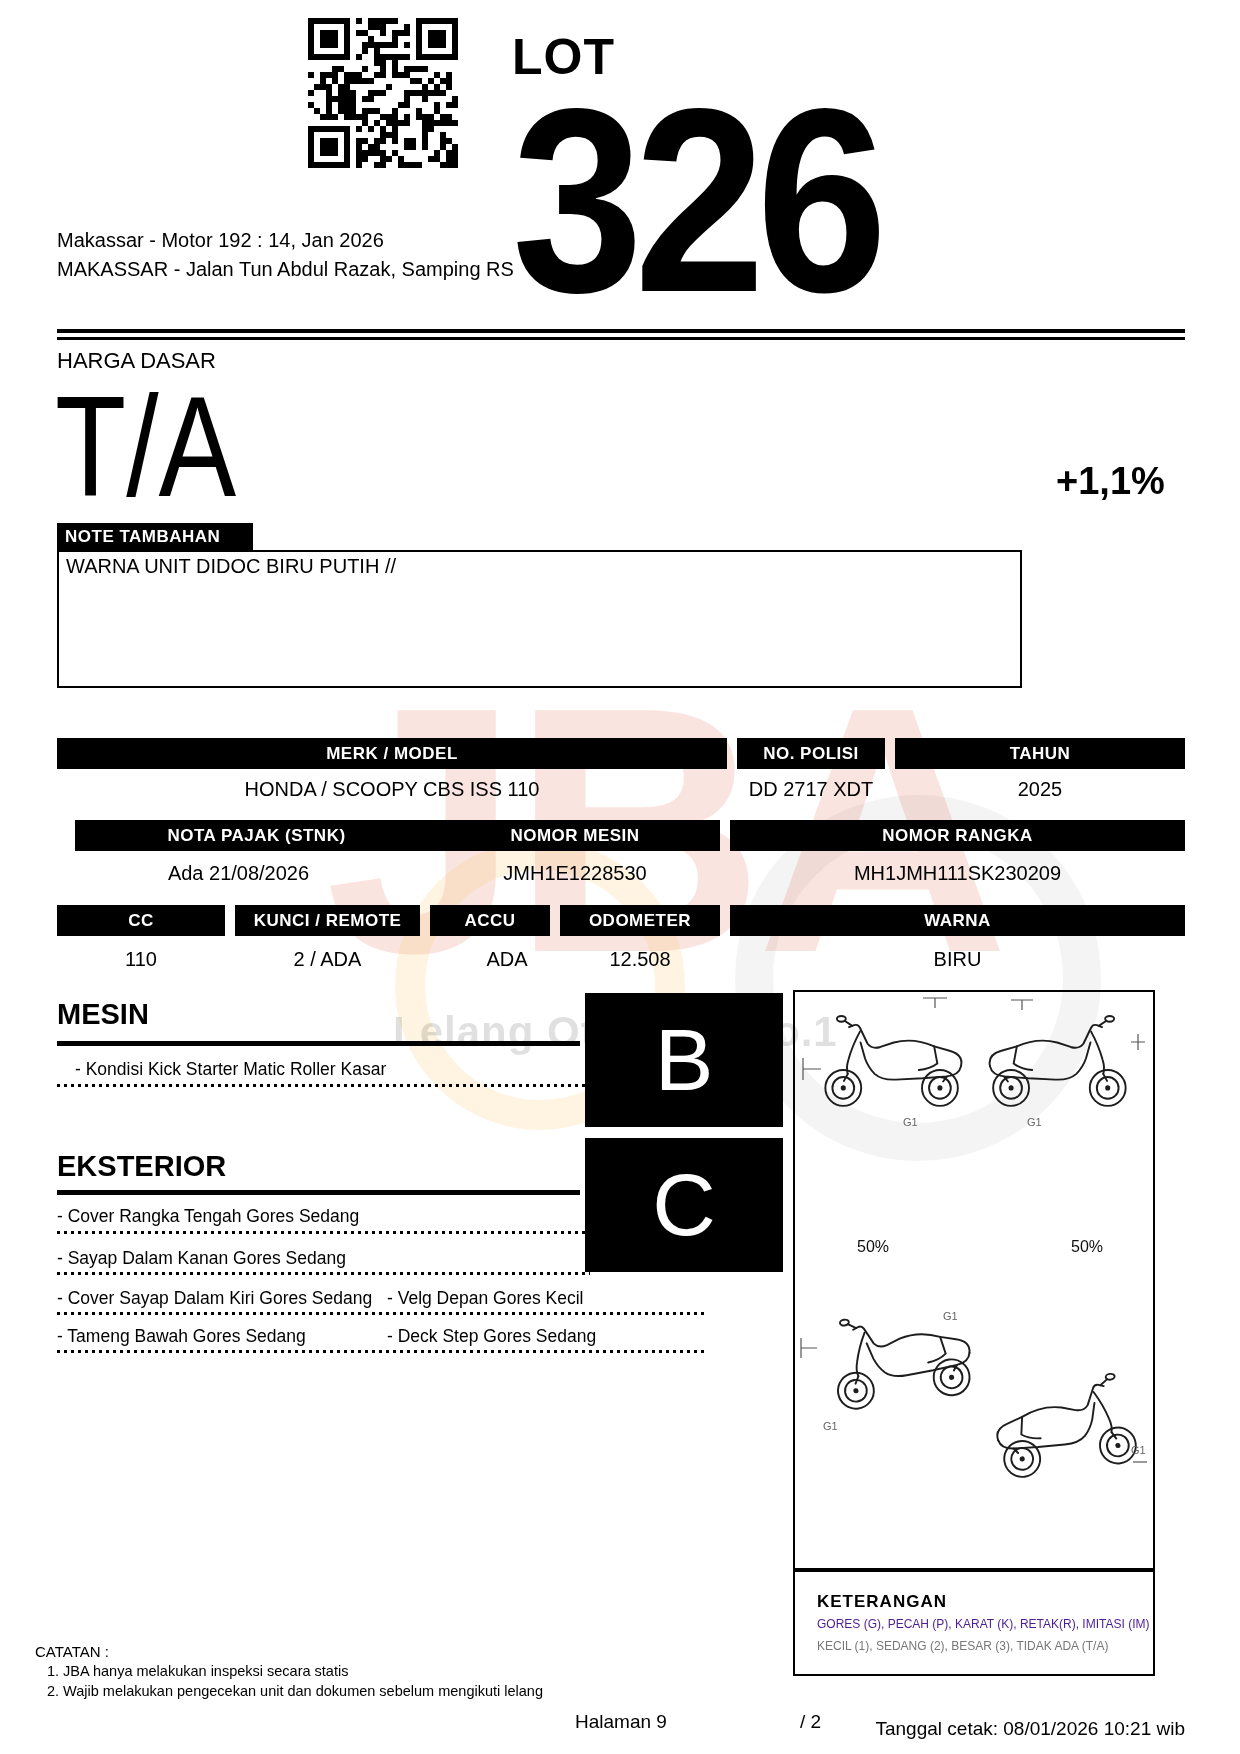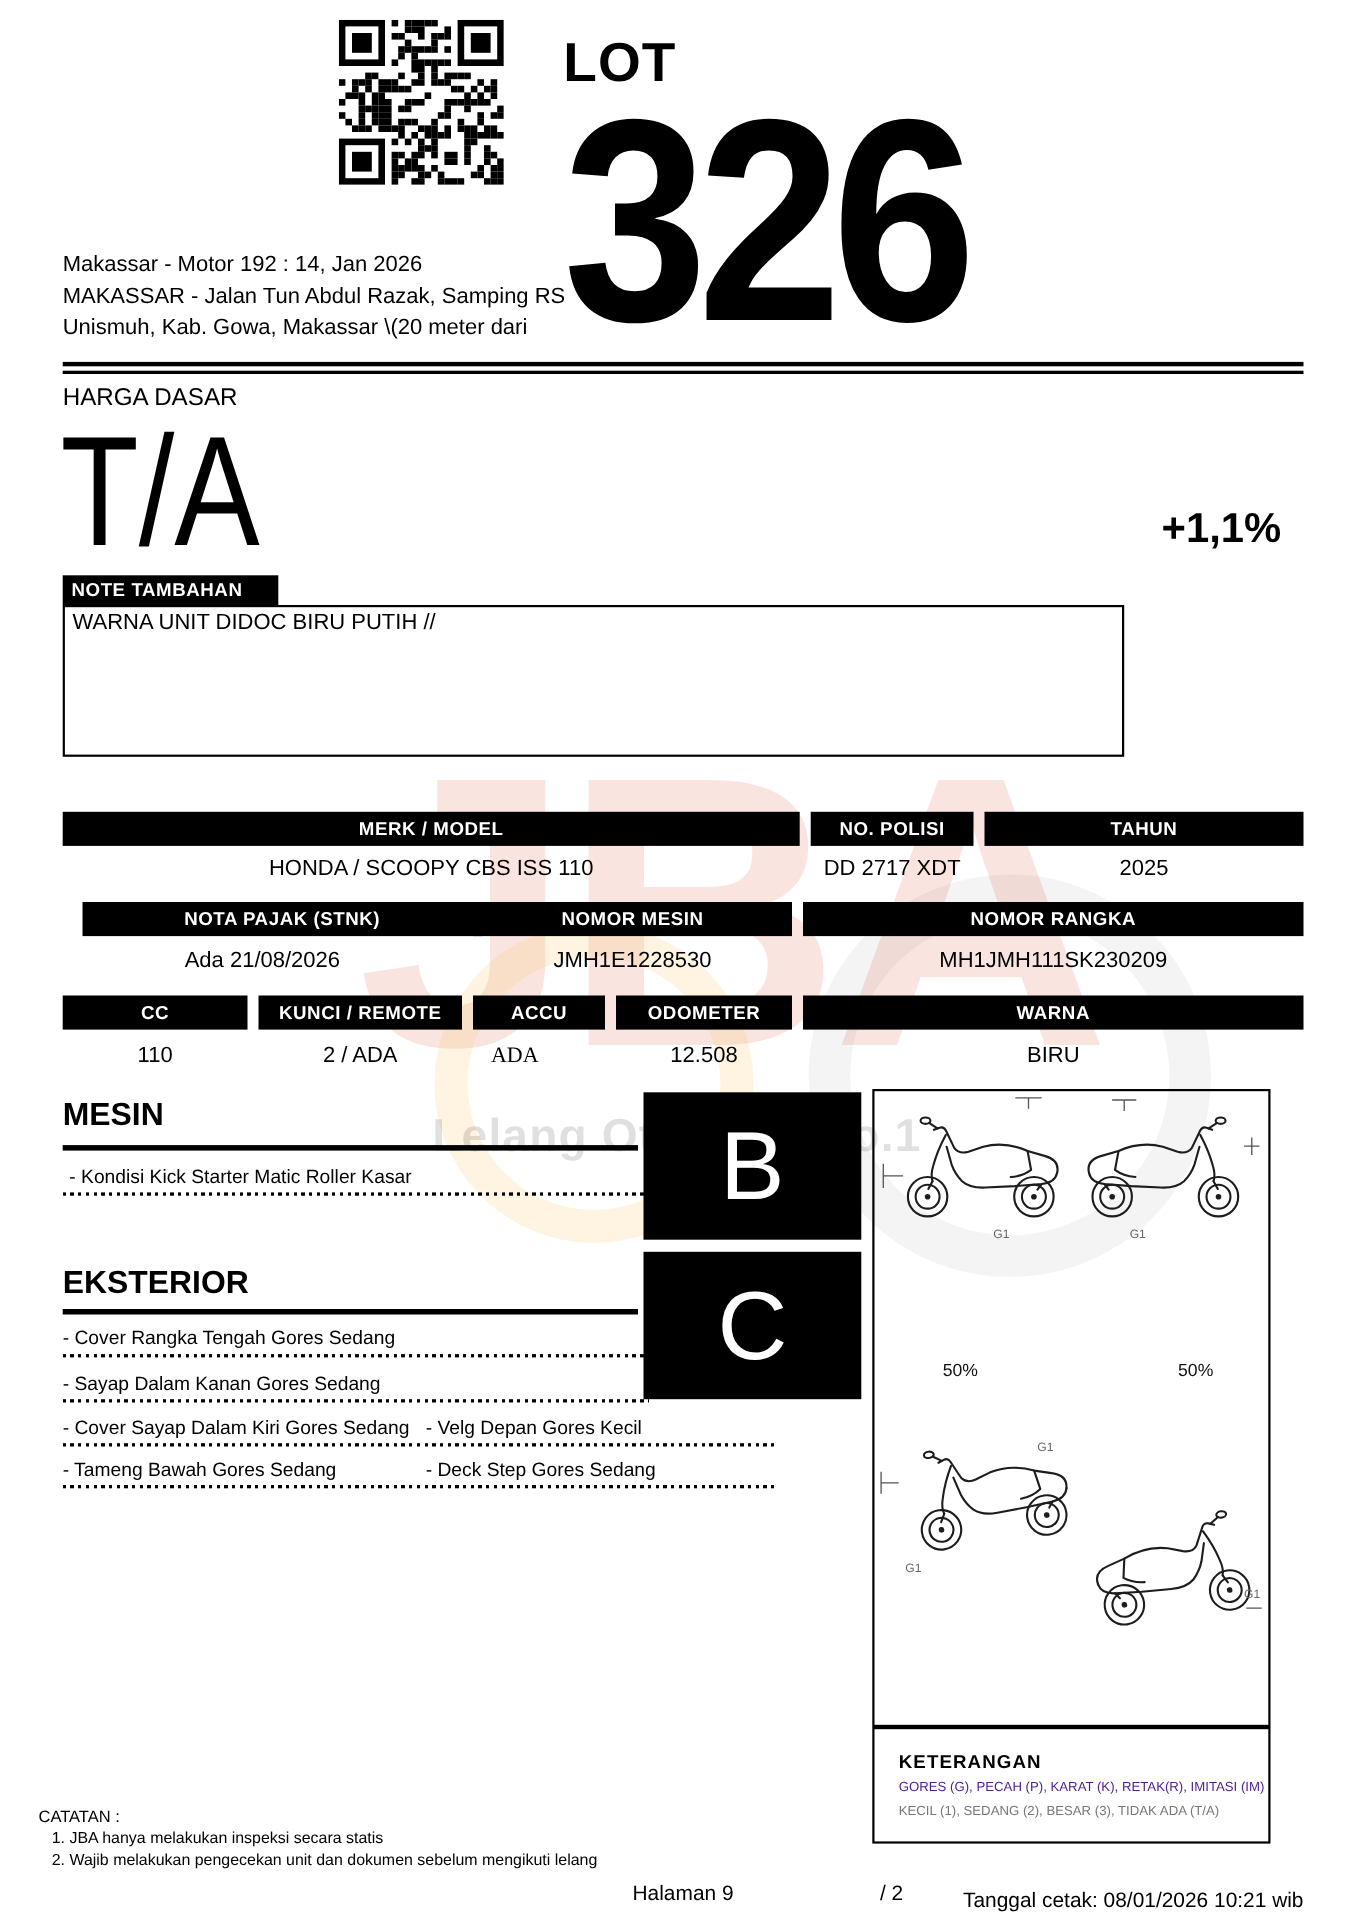--- a/index.html
+++ b/index.html
@@ -256,21 +256,20 @@
     <rect x="12" y="120" width="18" height="18"></rect>
     </svg>
 
   <div class="abs" style="left:512px;top:28px;font-size:50px;font-weight:bold;letter-spacing:1px;">LOT</div>
   <div class="abs" style="left:512px;top:70px;font-size:262px;font-weight:bold;line-height:1;letter-spacing:-10px;
               transform:scaleX(0.9);transform-origin:left top;">326</div>
 
   <div class="abs" style="left:57px;top:226px;font-size:20px;line-height:29px;">
     <div>Makassar - Motor 192 : 14, Jan 2026</div>
     <div>MAKASSAR - Jalan Tun Abdul Razak, Samping RS</div>
-    <div>Unismuh, Kab. Gowa, Makassar \(20 meter dari</div>
   </div>
 
   <div class="rule" style="left:57px;top:329px;width:1128px;height:4px;"></div>
   <div class="rule" style="left:57px;top:337px;width:1128px;height:3px;"></div>
 
   <div class="abs" style="left:57px;top:348px;font-size:22px;">HARGA DASAR</div>
   <div class="abs" style="left:55px;top:376px;font-size:142px;line-height:1;transform:scaleX(0.82);transform-origin:left top;">T/A</div>
   <div class="abs" style="left:1056px;top:460px;font-size:38px;font-weight:bold;">+1,1%</div>
 
   <div class="bar" style="left:57px;top:523px;width:188px;height:27px;justify-content:flex-start;padding-left:8px;">NOTE TAMBAHAN</div>
@@ -292,27 +291,27 @@
   <div class="val" style="left:430px;top:862px;width:290px;">JMH1E1228530</div>
   <div class="val" style="left:730px;top:862px;width:455px;">MH1JMH111SK230209</div>
 
   <div class="bar" style="left:57px;top:905px;width:168px;height:31px;">CC</div>
   <div class="bar" style="left:235px;top:905px;width:185px;height:31px;">KUNCI / REMOTE</div>
   <div class="bar" style="left:430px;top:905px;width:120px;height:31px;">ACCU</div>
   <div class="bar" style="left:560px;top:905px;width:160px;height:31px;">ODOMETER</div>
   <div class="bar" style="left:730px;top:905px;width:455px;height:31px;">WARNA</div>
   <div class="val" style="left:57px;top:948px;width:168px;">110</div>
   <div class="val" style="left:235px;top:948px;width:185px;">2 / ADA</div>
-  <div class="val" style="left:408px;top:948px;width:120px;font-family:Liberation Serif, serif;">ADA</div>
+  <div class="val" style="left:447px;top:948px;width:120px;">ADA</div>
   <div class="val" style="left:560px;top:948px;width:160px;">12.508</div>
   <div class="val" style="left:730px;top:948px;width:455px;">BIRU</div>
 
   <div class="sec-title" style="left:57px;top:998px;">MESIN</div>
   <div class="rule" style="left:57px;top:1041px;width:523px;height:5px;"></div>
-  <div class="item" style="left:63px;top:1059px;">- Kondisi Kick Starter Matic Roller Kasar</div>
+  <div class="item" style="left:75px;top:1059px;">- Kondisi Kick Starter Matic Roller Kasar</div>
   <div class="dotted" style="left:57px;top:1084px;width:533px;"></div>
   <div class="grade" style="left:585px;top:993px;width:198px;height:134px;">B</div>
 
   <div class="sec-title" style="left:57px;top:1150px;">EKSTERIOR</div>
   <div class="rule" style="left:57px;top:1190px;width:523px;height:5px;"></div>
   <div class="grade" style="left:585px;top:1138px;width:198px;height:134px;">C</div>
 
   <div class="item" style="left:57px;top:1206px;">- Cover Rangka Tengah Gores Sedang</div>
   <div class="dotted" style="left:57px;top:1231px;width:533px;"></div>
   <div class="item" style="left:57px;top:1248px;">- Sayap Dalam Kanan Gores Sedang</div>

